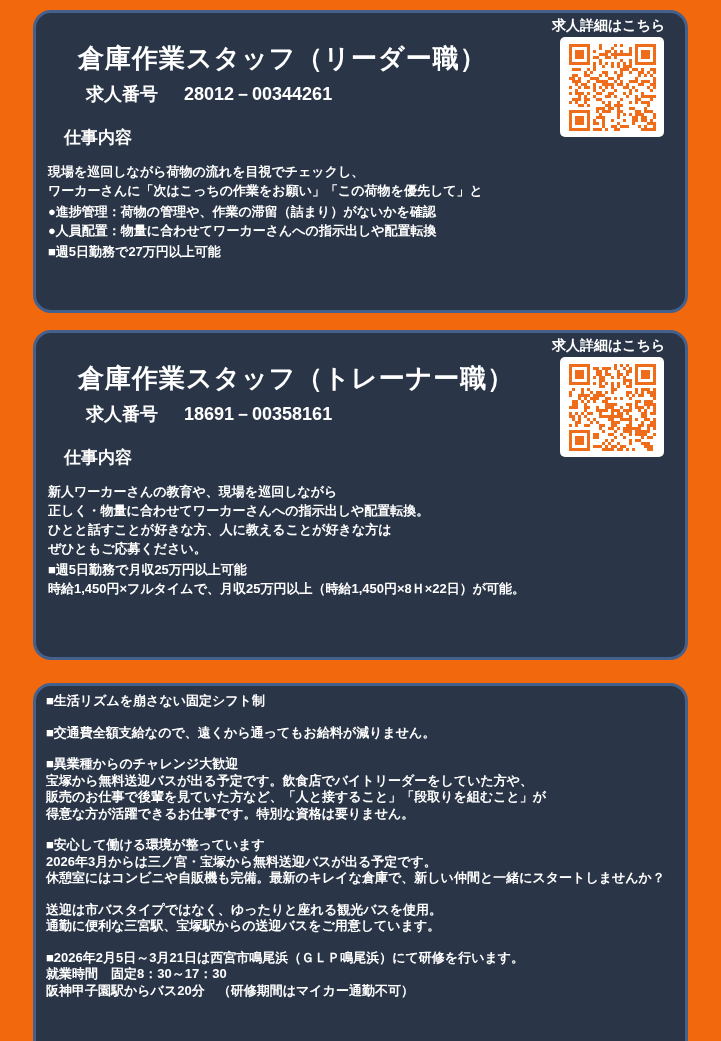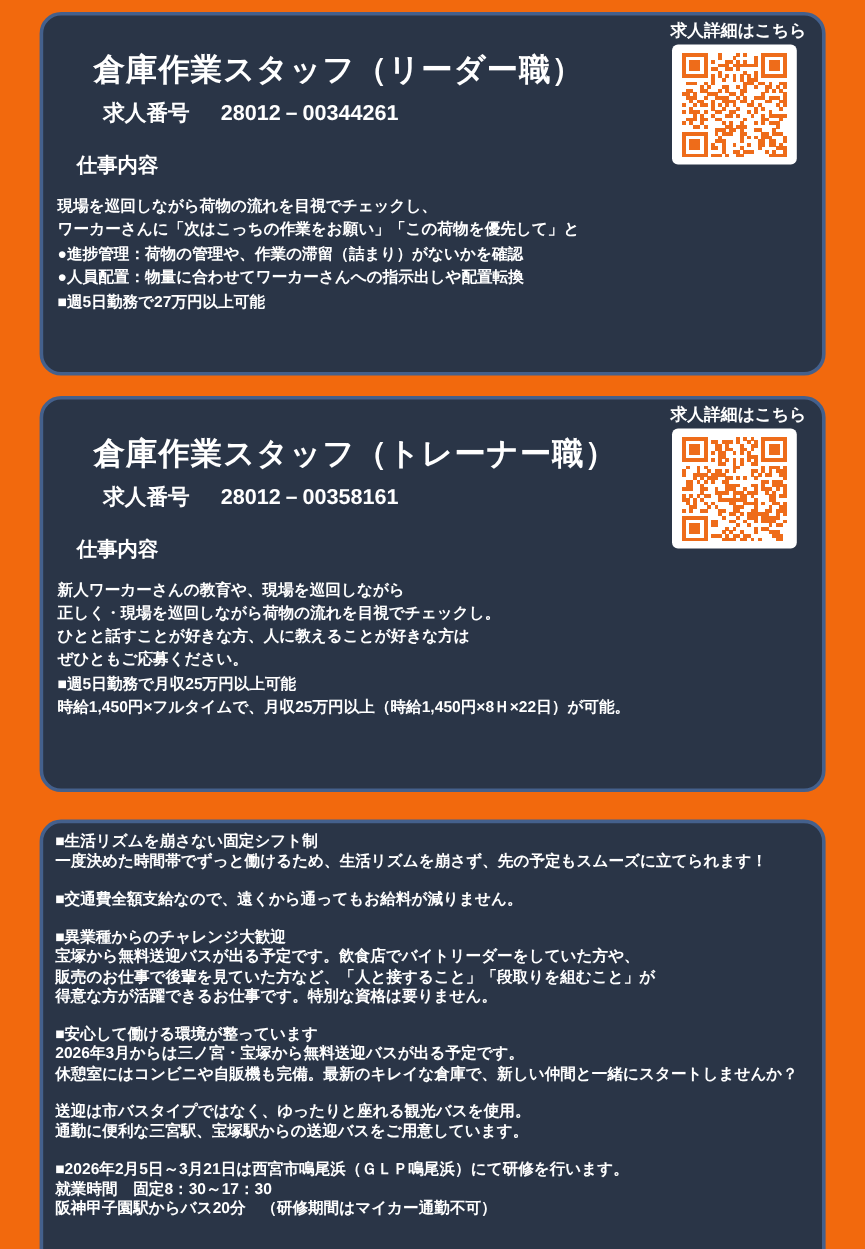--- a/index.html
+++ b/index.html
@@ -34,21 +34,21 @@
   .jobnum-label{margin-right:26px;}
   .section-heading{margin:20px 0 0 18px; font-size:17px;}
   .body-group{margin:13px 0 0 2px; font-size:13px; line-height:19px;}
   .body-group + .body-group{margin-top:2px;}
   .body-group .tline{white-space:nowrap;}
   .card-3 .section{font-size:13px; line-height:16.5px;}
   .card-3 .section + .section{margin-top:15px;}
   .card-3 .tline{white-space:nowrap;}
   .qr-block{
     position:absolute; top:4px; right:13px; width:120px;
-    text-align:right;
+    text-align:left;
   }
   .qr-caption{font-size:14px; line-height:17px; margin-bottom:3px; white-space:nowrap;}
   .qr-box{
     width:104px; height:100px; margin:0 auto;
     background:var(--qr_bg); border-radius:5px;
     display:flex; align-items:center; justify-content:center;
   }
   .qr-box svg{display:block;}
 </style>
 </head>
@@ -449,26 +449,26 @@
             <rect x="27" y="28" width="1.05" height="1.05"></rect>
             <rect x="28" y="28" width="1.05" height="1.05"></rect>
           </svg>
         </div>
     </div>
   </section>
 
   <section class="card card-2">
     <h1 class="card-title">倉庫作業スタッフ（トレーナー職）</h1>
     <div class="jobnum-row">
-      <span class="jobnum-label">求人番号</span><span>28012－00358161</span>
+      <span class="jobnum-label">求人番号</span><span>18691－00358161</span>
     </div>
     <h2 class="section-heading">仕事内容</h2>
     <div class="body-group">
         <div class="tline">新人ワーカーさんの教育や、現場を巡回しながら</div>
-        <div class="tline">正しく・現場を巡回しながら荷物の流れを目視でチェックし。</div>
+        <div class="tline">正しく・物量に合わせてワーカーさんへの指示出しや配置転換。</div>
         <div class="tline">ひとと話すことが好きな方、人に教えることが好きな方は</div>
         <div class="tline">ぜひともご応募ください。</div>
       </div>
     <div class="body-group">
         <div class="tline">■週5日勤務で月収25万円以上可能</div>
         <div class="tline">時給1,450円×フルタイムで、月収25万円以上（時給1,450円×8Ｈ×22日）が可能。</div>
       </div>
     <div class="qr-block">
       <div class="qr-caption">求人詳細はこちら</div>
       <div class="qr-box">
@@ -869,21 +869,20 @@
             <rect x="26" y="28" width="1.05" height="1.05"></rect>
             <rect x="27" y="28" width="1.05" height="1.05"></rect>
           </svg>
         </div>
     </div>
   </section>
 
   <section class="card card-3">
       <div class="section">
         <div class="tline">■生活リズムを崩さない固定シフト制</div>
-        <div class="tline">一度決めた時間帯でずっと働けるため、生活リズムを崩さず、先の予定もスムーズに立てられます！</div>
       </div>
       <div class="section">
         <div class="tline">■交通費全額支給なので、遠くから通ってもお給料が減りません。</div>
       </div>
       <div class="section">
         <div class="tline">■異業種からのチャレンジ大歓迎</div>
         <div class="tline">宝塚から無料送迎バスが出る予定です。飲食店でバイトリーダーをしていた方や、</div>
         <div class="tline">販売のお仕事で後輩を見ていた方など、「人と接すること」「段取りを組むこと」が</div>
         <div class="tline">得意な方が活躍できるお仕事です。特別な資格は要りません。</div>
       </div>

